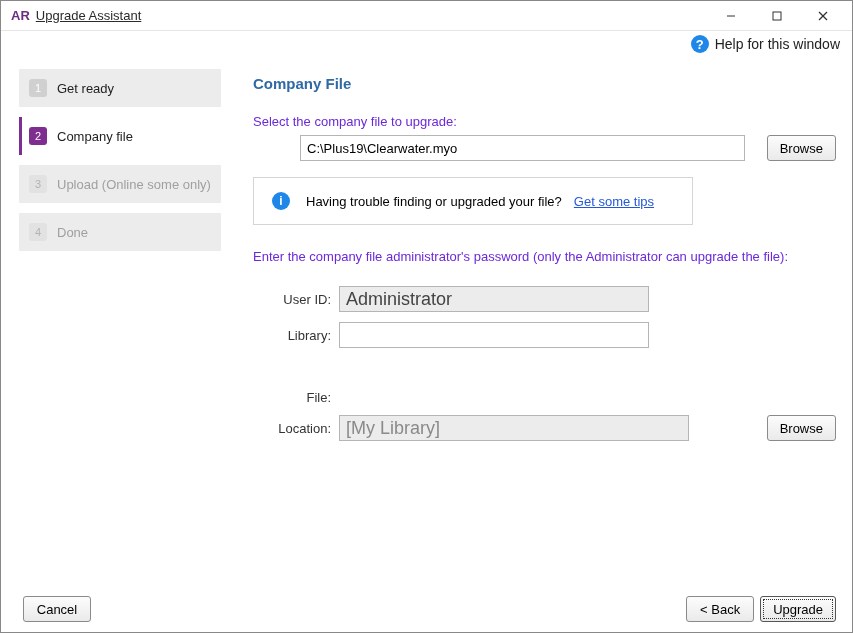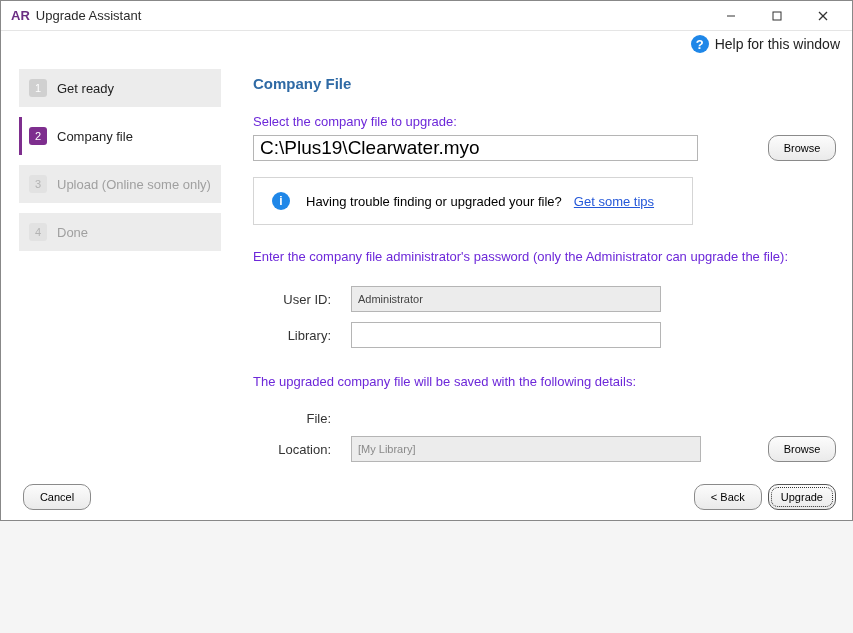--- a/index.html
+++ b/index.html
@@ -6,21 +6,21 @@
     body {
       font-family: "Segoe UI", Tahoma, sans-serif;
       font-size: 13px;
       background: #f5f5f5;
       width: 853px;
       height: 633px;
       overflow: hidden;
     }
     .window {
       width: 853px;
-      height: 521px;
+      height: 633px;
       background: #ffffff;
       border: 1px solid #888;
       display: flex;
       flex-direction: column;
       position: relative;
     }
     .titlebar {
       height: 30px;
       display: flex;
       align-items: center;
@@ -29,20 +29,21 @@
     }
     .titlebar .brand {
       font-weight: 600;
       color: #6a2d82;
       font-size: 13px;
       margin-right: 6px;
     }
     .titlebar .title {
       color: #2b2b2b;
       font-size: 13px;
+      text-decoration: underline;
     }
     .titlebar .win-controls {
       margin-left: auto;
       display: flex;
     }
     .titlebar .win-controls span {
       width: 46px;
       height: 28px;
       display: flex;
       align-items: center;
@@ -131,31 +132,32 @@
     .input-row {
       display: flex;
       align-items: center;
       margin-bottom: 16px;
     }
     .input-row .text-input {
       flex: 0 0 445px;
       height: 26px;
       border: 1px solid #b5b5b5;
       padding: 2px 6px;
-      font-size: 19px;
+      font-size: 13px;
       background: #fff;
+      margin-left: 47px;
     }
     .btn {
       height: 26px;
       min-width: 68px;
       padding: 0 12px;
       border: 1px solid #8a8a8a;
       background: linear-gradient(#fcfcfc, #eaeaea);
-      border-radius: 10px;
-      font-size: 11px;
+      border-radius: 3px;
+      font-size: 13px;
       cursor: pointer;
     }
     .browse-gap { flex: 1; }
     .info-box {
       border: 1px solid #d5d5d5;
       padding: 14px 18px;
       display: flex;
       align-items: center;
       margin-bottom: 24px;
       margin-top: 6px;
@@ -175,34 +177,33 @@
     .info-box .tips-link {
       color: #2457d8;
       text-decoration: underline;
       margin-left: 12px;
       cursor: pointer;
     }
     .form-row {
       display: flex;
       align-items: center;
       margin-bottom: 10px;
-      gap: 12px;
     }
     .form-row label {
       width: 78px;
       text-align: right;
       margin-right: 8px;
       color: #333;
     }
     .form-row .text-input {
       width: 310px;
       height: 26px;
       border: 1px solid #b5b5b5;
       padding: 2px 6px;
-      font-size: 11px;
+      font-size: 18px;
       background: #fff;
     }
     .form-row .text-input.readonly { background: #ececec; color: #444; }
     .section-spacer { height: 16px; }
     .bottom-bar {
       height: 46px;
       display: flex;
       align-items: center;
       padding: 0 16px;
     }
@@ -286,21 +287,20 @@
       <div class="form-row">
         <label>User ID:</label>
         <input type="text" class="text-input readonly" readonly="" value="Administrator" style="">
       </div>
       <div class="form-row">
         <label>Library:</label>
         <input type="password" class="text-input" value="" style="">
       </div>
 
       <div class="section-spacer"></div>
-      <div class="section-label">The upgraded company file will be saved with the following details:</div>
       <div class="section-spacer"></div>
 
       <div class="form-row">
         <label>File:</label>
       </div>
       <div class="form-row">
         <label>Location:</label>
         <input type="text" class="text-input readonly placeholder-input" readonly="" style="width: 350px; color: rgb(138, 138, 138);" value="[My Library]">
         <div class="browse-gap"></div>
         <button class="btn">Browse</button>

